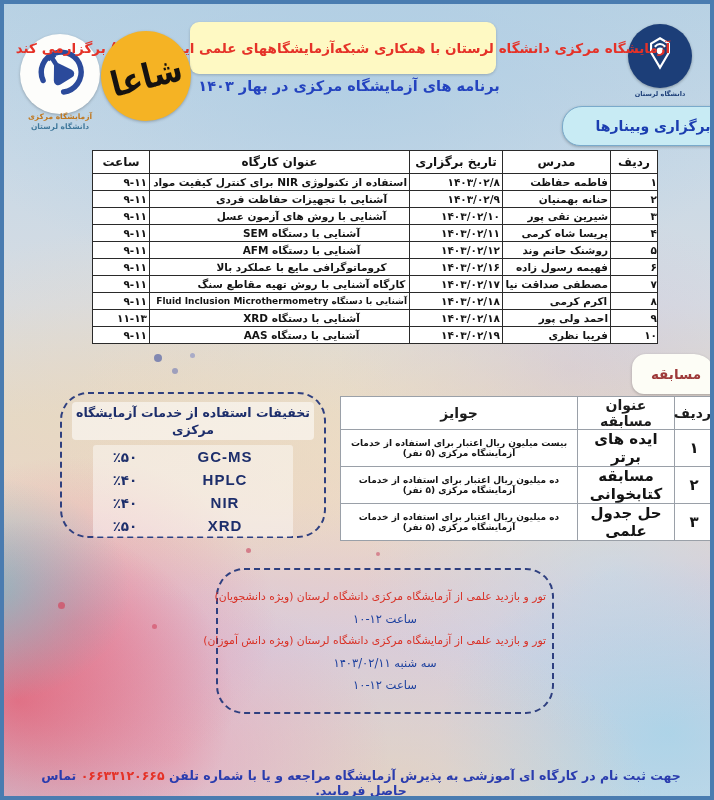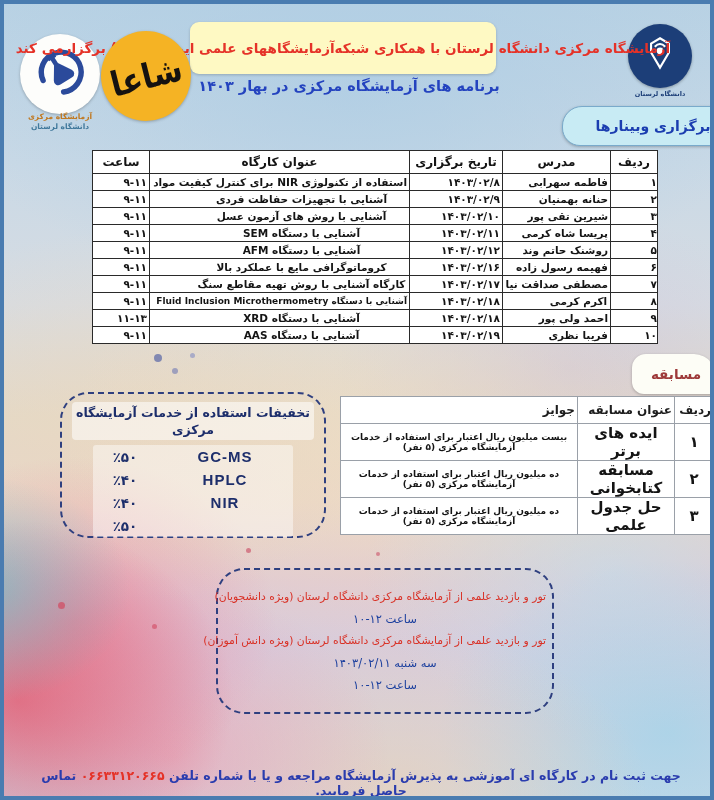--- a/index.html
+++ b/index.html
@@ -61,21 +61,21 @@
   .tbl th,.tbl td{border:1px solid #2a2a2a;font-weight:bold;color:#141414;text-align:center;padding:0 2px;}
   .tbl-web{left:88px;top:146px;width:540px;table-layout:fixed;}
   .tbl-web th{height:22px;font-size:12px;}
   .tbl-web td{height:16px;font-size:10.5px;white-space:nowrap;overflow:hidden;padding-left:46px;}
   .col-no{width:42px;} .col-ins{width:103px;} .col-date{width:88px;}
   .col-title{width:255px;} .col-time{width:52px;}
   .ltr{direction:ltr;unicode-bidi:bidi-override;display:inline-block;}
   
   .tbl-comp{left:336px;top:392px;width:374px;table-layout:fixed;}
   .tbl-comp th,.tbl-comp td{border:1px solid #9aa0a8;}
-  .tbl-comp th{height:26px;font-size:12px;color:#1d1d1d;text-align:right;}
+  .tbl-comp th{height:26px;font-size:14px;color:#1d1d1d;}
   .tbl-comp td{height:30px;font-size:15px;}
   .c-no{width:34px;} .c-title{width:92px;color:#2a3550;} .c-prize{color:#16265e;}
   .tbl-comp td.c-prize{font-size:9px;}
   
   .disc-box{position:absolute;left:56px;top:388px;width:266px;height:146px;z-index:2;
     border:2.5px dashed #2e3f7f;border-radius:28px;box-sizing:border-box;padding:8px 10px 6px;}
   .disc-title{background:rgba(255,255,255,.55);border-radius:4px;text-align:center;
     color:#1d2e6b;font-weight:bold;font-size:12.5px;line-height:17px;padding:2px 2px;}
   .disc-rows{width:200px;margin:5px auto 0;background:rgba(255,255,255,.45);border-radius:3px;}
   .disc-row{display:flex;direction:ltr;align-items:center;height:23px;}
@@ -157,21 +157,21 @@
         <th class="col-no">ردیف</th>
         <th class="col-ins">مدرس</th>
         <th class="col-date">تاریخ برگزاری</th>
         <th class="col-title">عنوان کارگاه</th>
         <th class="col-time">ساعت</th>
       </tr>
     </thead>
     <tbody>
       <tr>
         <td>۱</td>
-        <td>فاطمه سهرابی</td>
+        <td>فاطمه حفاظت</td>
         <td><span class="ltr">۱۴۰۳/۰۲/۸</span></td>
         <td>استفاده از تکنولوژی NIR برای کنترل کیفیت مواد</td>
         <td><span class="ltr">۹-۱۱</span></td>
       </tr>
       <tr>
         <td>۲</td>
         <td>حنانه بهمنیان</td>
         <td><span class="ltr">۱۴۰۳/۰۲/۹</span></td>
         <td>آشنایی با تجهیزات حفاظت فردی</td>
         <td><span class="ltr">۹-۱۱</span></td>
@@ -278,20 +278,21 @@
       <div class="disc-row">
         <span class="disc-pct"><span class="ltr">٪۴۰</span></span>
         <span class="disc-name">HPLC</span>
       </div>
       <div class="disc-row">
         <span class="disc-pct"><span class="ltr">٪۴۰</span></span>
         <span class="disc-name">NIR</span>
       </div>
       <div class="disc-row">
         <span class="disc-pct"><span class="ltr">٪۵۰</span></span>
+        <span class="disc-name">XRD</span>
       </div>
     </div>
   </div>
 
   <div class="tour-box">
     <div class="tour-line tour-red">تور و بازدید علمی از آزمایشگاه مرکزی دانشگاه لرستان (ویژه دانشجویان)</div>
     <div class="tour-line tour-blue">
       <span>ساعت</span>
       <span class="ltr">۱۰-۱۲</span>
     </div>

